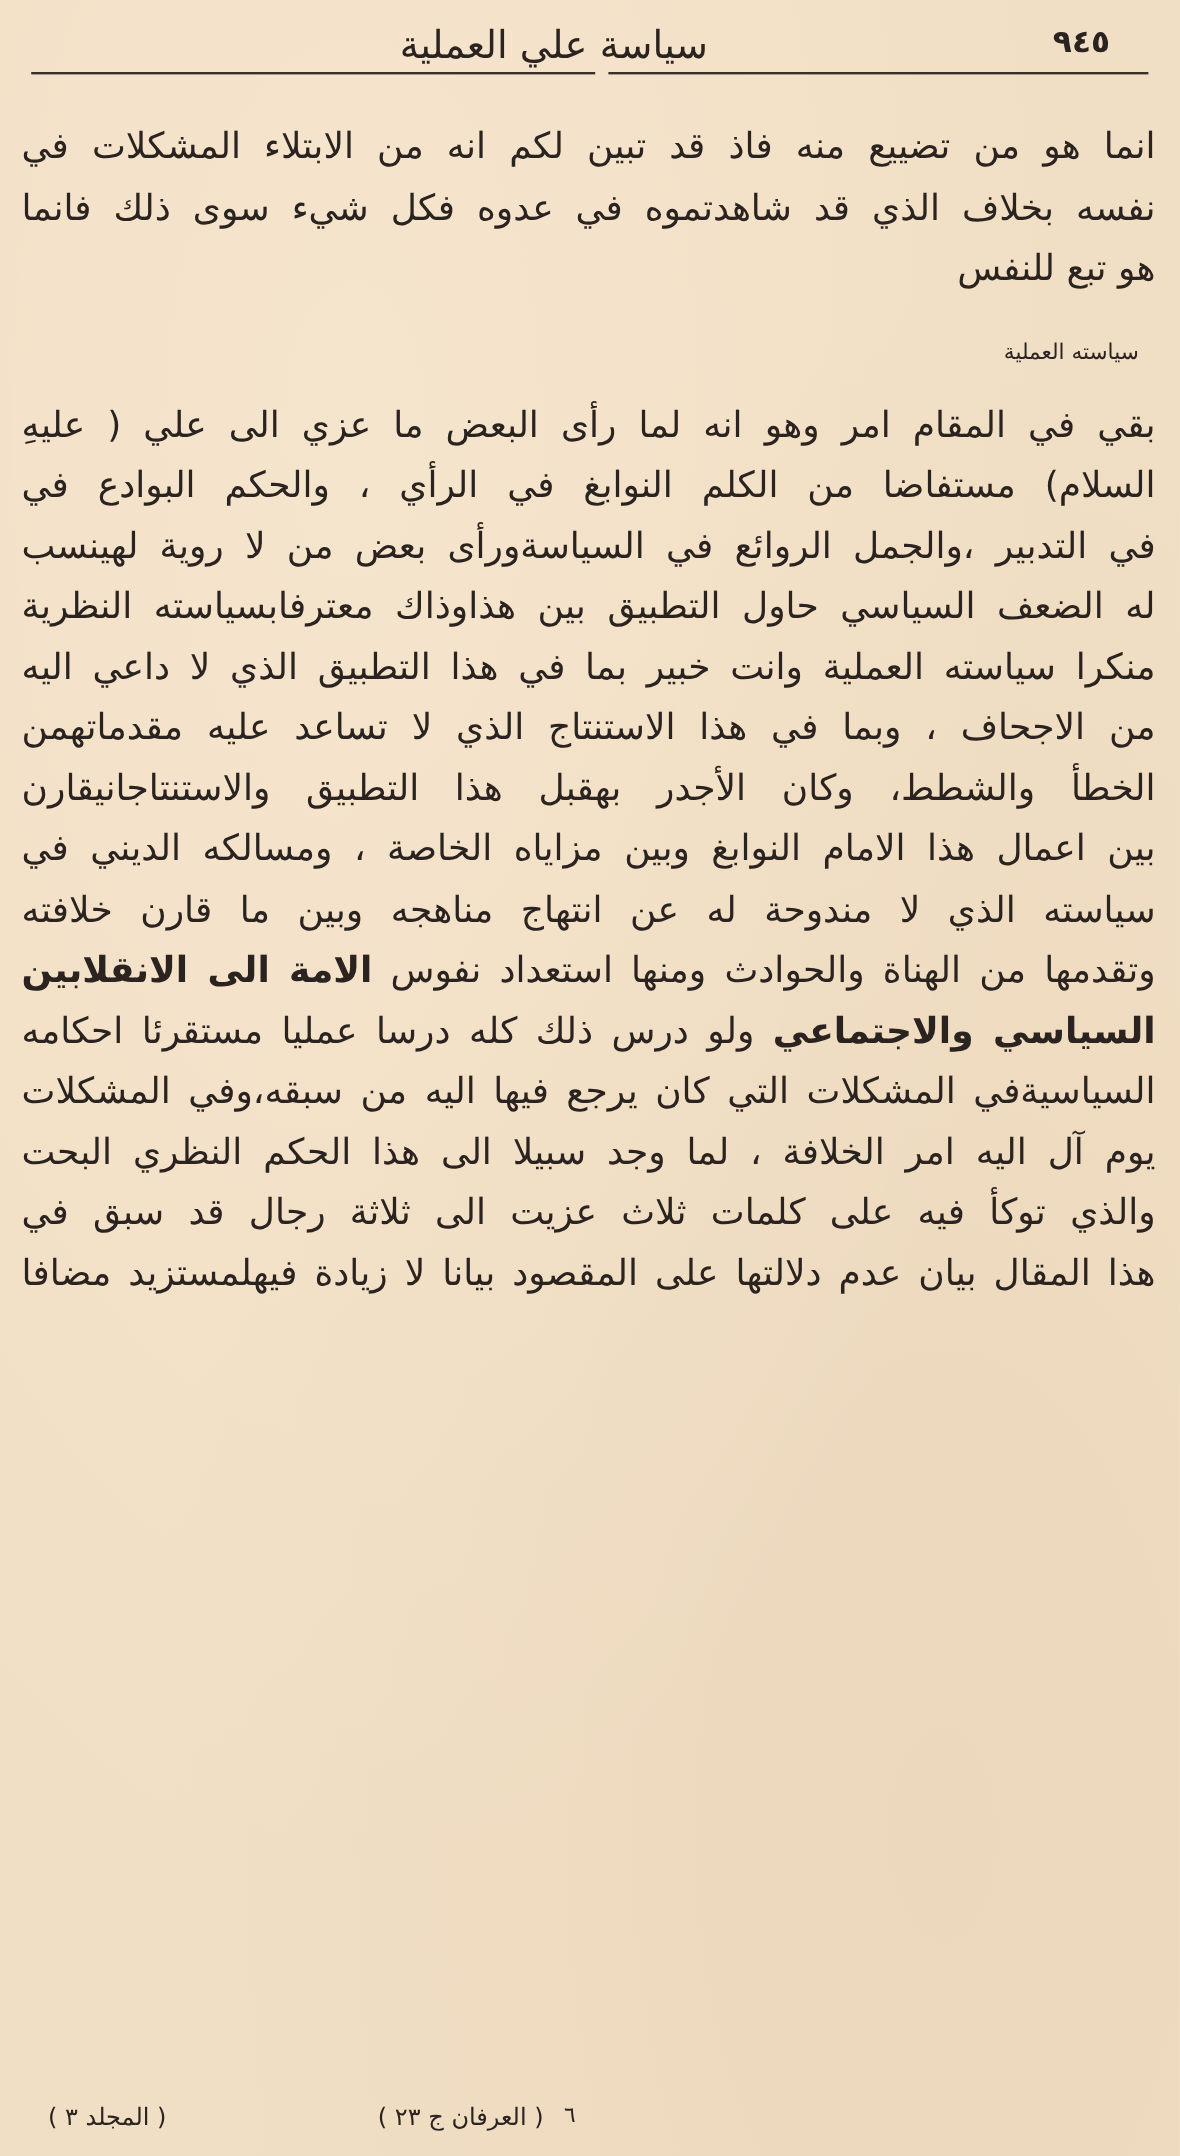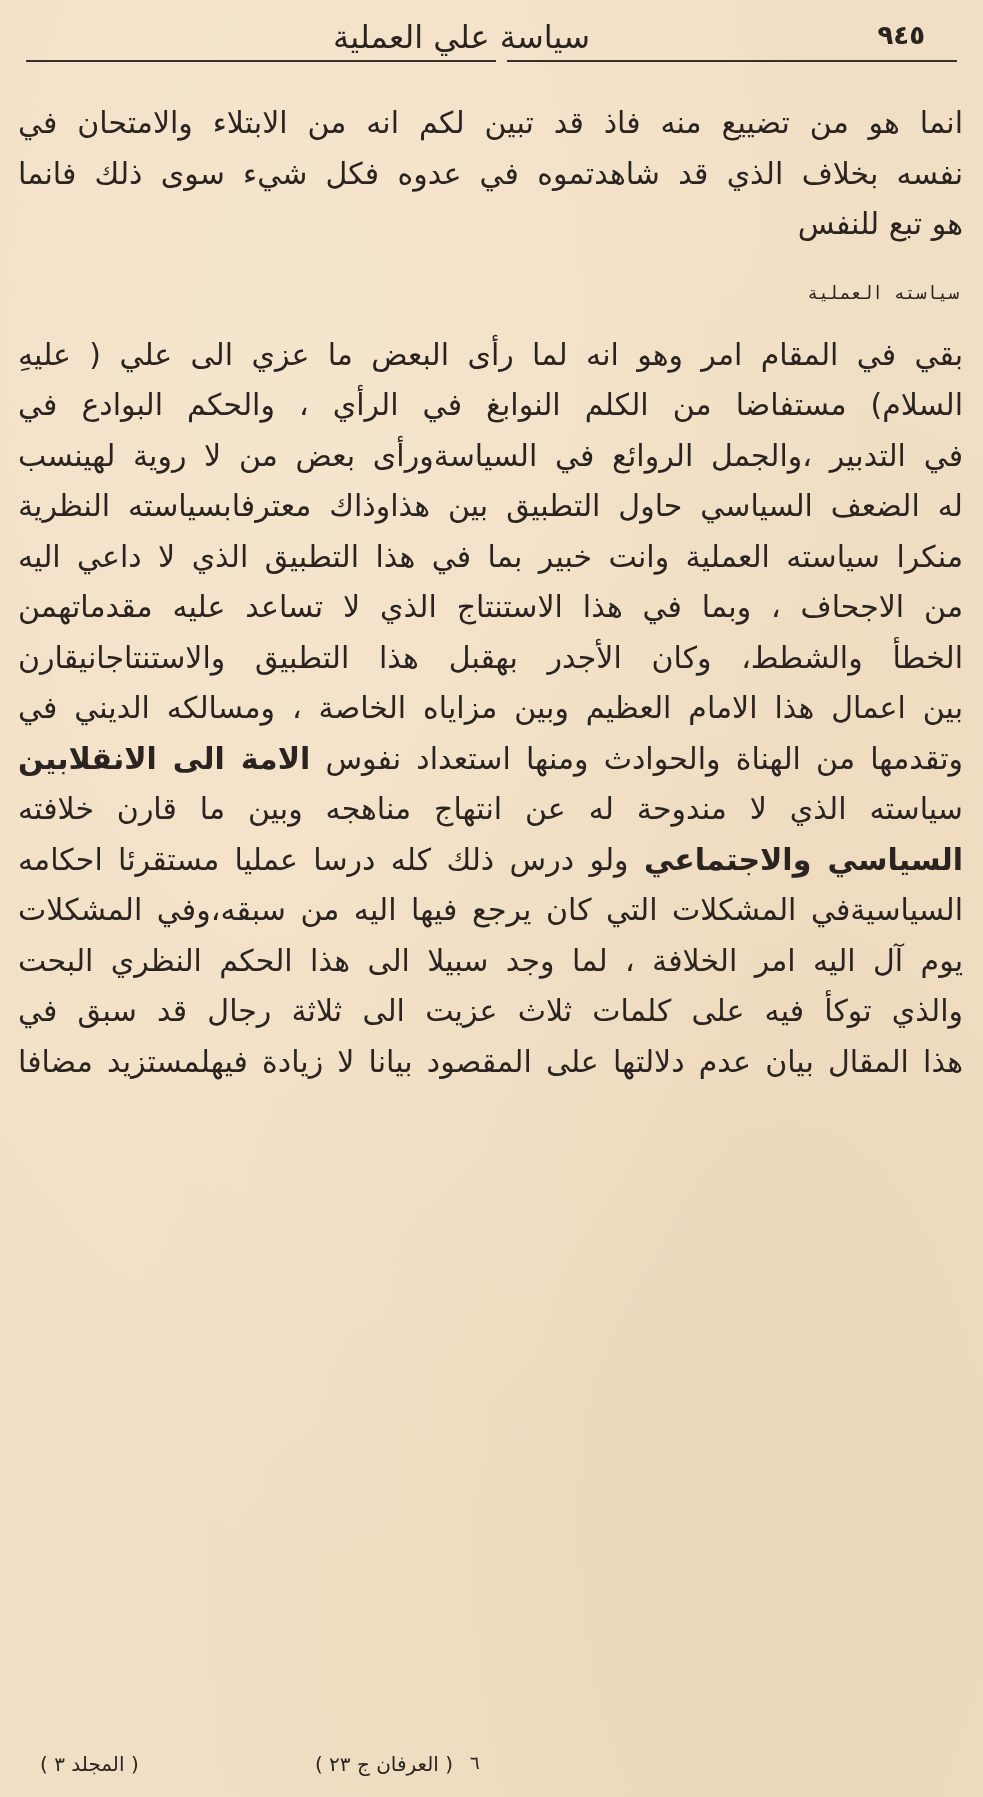--- a/index.html
+++ b/index.html
@@ -76,22 +76,21 @@
       white-space: nowrap;
       overflow: hidden;
     }
     .line.last {
       text-align-last: right;
     }
     .subheading {
       text-align: center;
       font-size: 18px;
       line-height: 20px;
-      margin: 34px 4px 26px 0;
-      font-family: Liberation Mono, monospace;
+      margin: 34px 14px 26px 0;
     }
     .bold {
       font-weight: bold;
     }
     .footer {
       position: absolute;
       top: 1752px;
       left: 0; right: 0;
       height: 30px;
       font-size: 20px;
@@ -119,38 +118,38 @@
 
   <div class="header">
     <span class="page-number">٩٤٥</span>
     <div class="running-title">سياسة علي العملية</div>
   </div>
   <div class="header-rule rule-right"></div>
   <div class="header-rule rule-left"></div>
 
   <div class="body-text">
     <div class="para">
-      <span class="line">انما هو من تضييع منه فاذ قد تبين لكم انه من الابتلاء والامتحان في</span>
+      <span class="line">انما هو من تضييع منه فاذ قد تبين لكم انه من الابتلاء المشكلات في</span>
       <span class="line">نفسه بخلاف الذي قد شاهدتموه في عدوه فكل شيء سوى ذلك فانما</span>
       <span class="line last">هو تبع للنفس</span>
     </div>
 
     <div class="subheading">سياسته العملية</div>
 
     <div class="para">
       <span class="line">بقي في المقام امر  وهو انه لما رأى البعض ما عزي الى علي ( عليهِ</span>
       <span class="line">السلام) مستفاضا من الكلم النوابغ في الرأي ، والحكم البوادع في</span>
       <span class="line">في التدبير ،والجمل الروائع في السياسةورأى بعض من لا روية لهينسب</span>
       <span class="line">له الضعف السياسي حاول التطبيق بين هذاوذاك معترفابسياسته النظرية</span>
       <span class="line">منكرا سياسته العملية وانت خبير بما في هذا التطبيق  الذي لا داعي اليه</span>
       <span class="line">من الاجحاف ، وبما في هذا الاستنتاج الذي لا تساعد عليه مقدماتهمن</span>
       <span class="line">الخطأ والشطط، وكان الأجدر بهقبل هذا التطبيق والاستنتاجانيقارن</span>
-      <span class="line">بين اعمال هذا الامام العظيم وبين مزاياه الخاصة ، ومسالكه الديني في</span>
+      <span class="line">بين اعمال هذا الامام النوابغ وبين مزاياه الخاصة ، ومسالكه الديني في</span>
+      <span class="line">سياسته الذي لا مندوحة له عن انتهاج مناهجه وبين ما قارن خلافته</span>
       <span class="line">وتقدمها من الهناة والحوادث ومنها استعداد نفوس <b class="bold">الامة الى الانقلابين</b></span>
-      <span class="line">سياسته الذي لا مندوحة له عن انتهاج مناهجه وبين ما قارن خلافته</span>
       <span class="line"><b class="bold">السياسي والاجتماعي</b> ولو درس ذلك كله درسا عمليا مستقرئا احكامه</span>
       <span class="line">السياسيةفي المشكلات التي كان يرجع فيها اليه من سبقه،وفي المشكلات</span>
       <span class="line">يوم آل اليه امر الخلافة ، لما وجد سبيلا الى هذا الحكم النظري البحت</span>
       <span class="line">والذي توكأ فيه على كلمات ثلاث عزيت الى ثلاثة رجال  قد سبق في</span>
       <span class="line">هذا المقال بيان عدم دلالتها على المقصود بيانا لا زيادة فيهلمستزيد مضافا</span>
     </div>
   </div>
 
   <div class="footer">
     <span class="footer-issue">( العرفان ج ٢٣ )</span>

